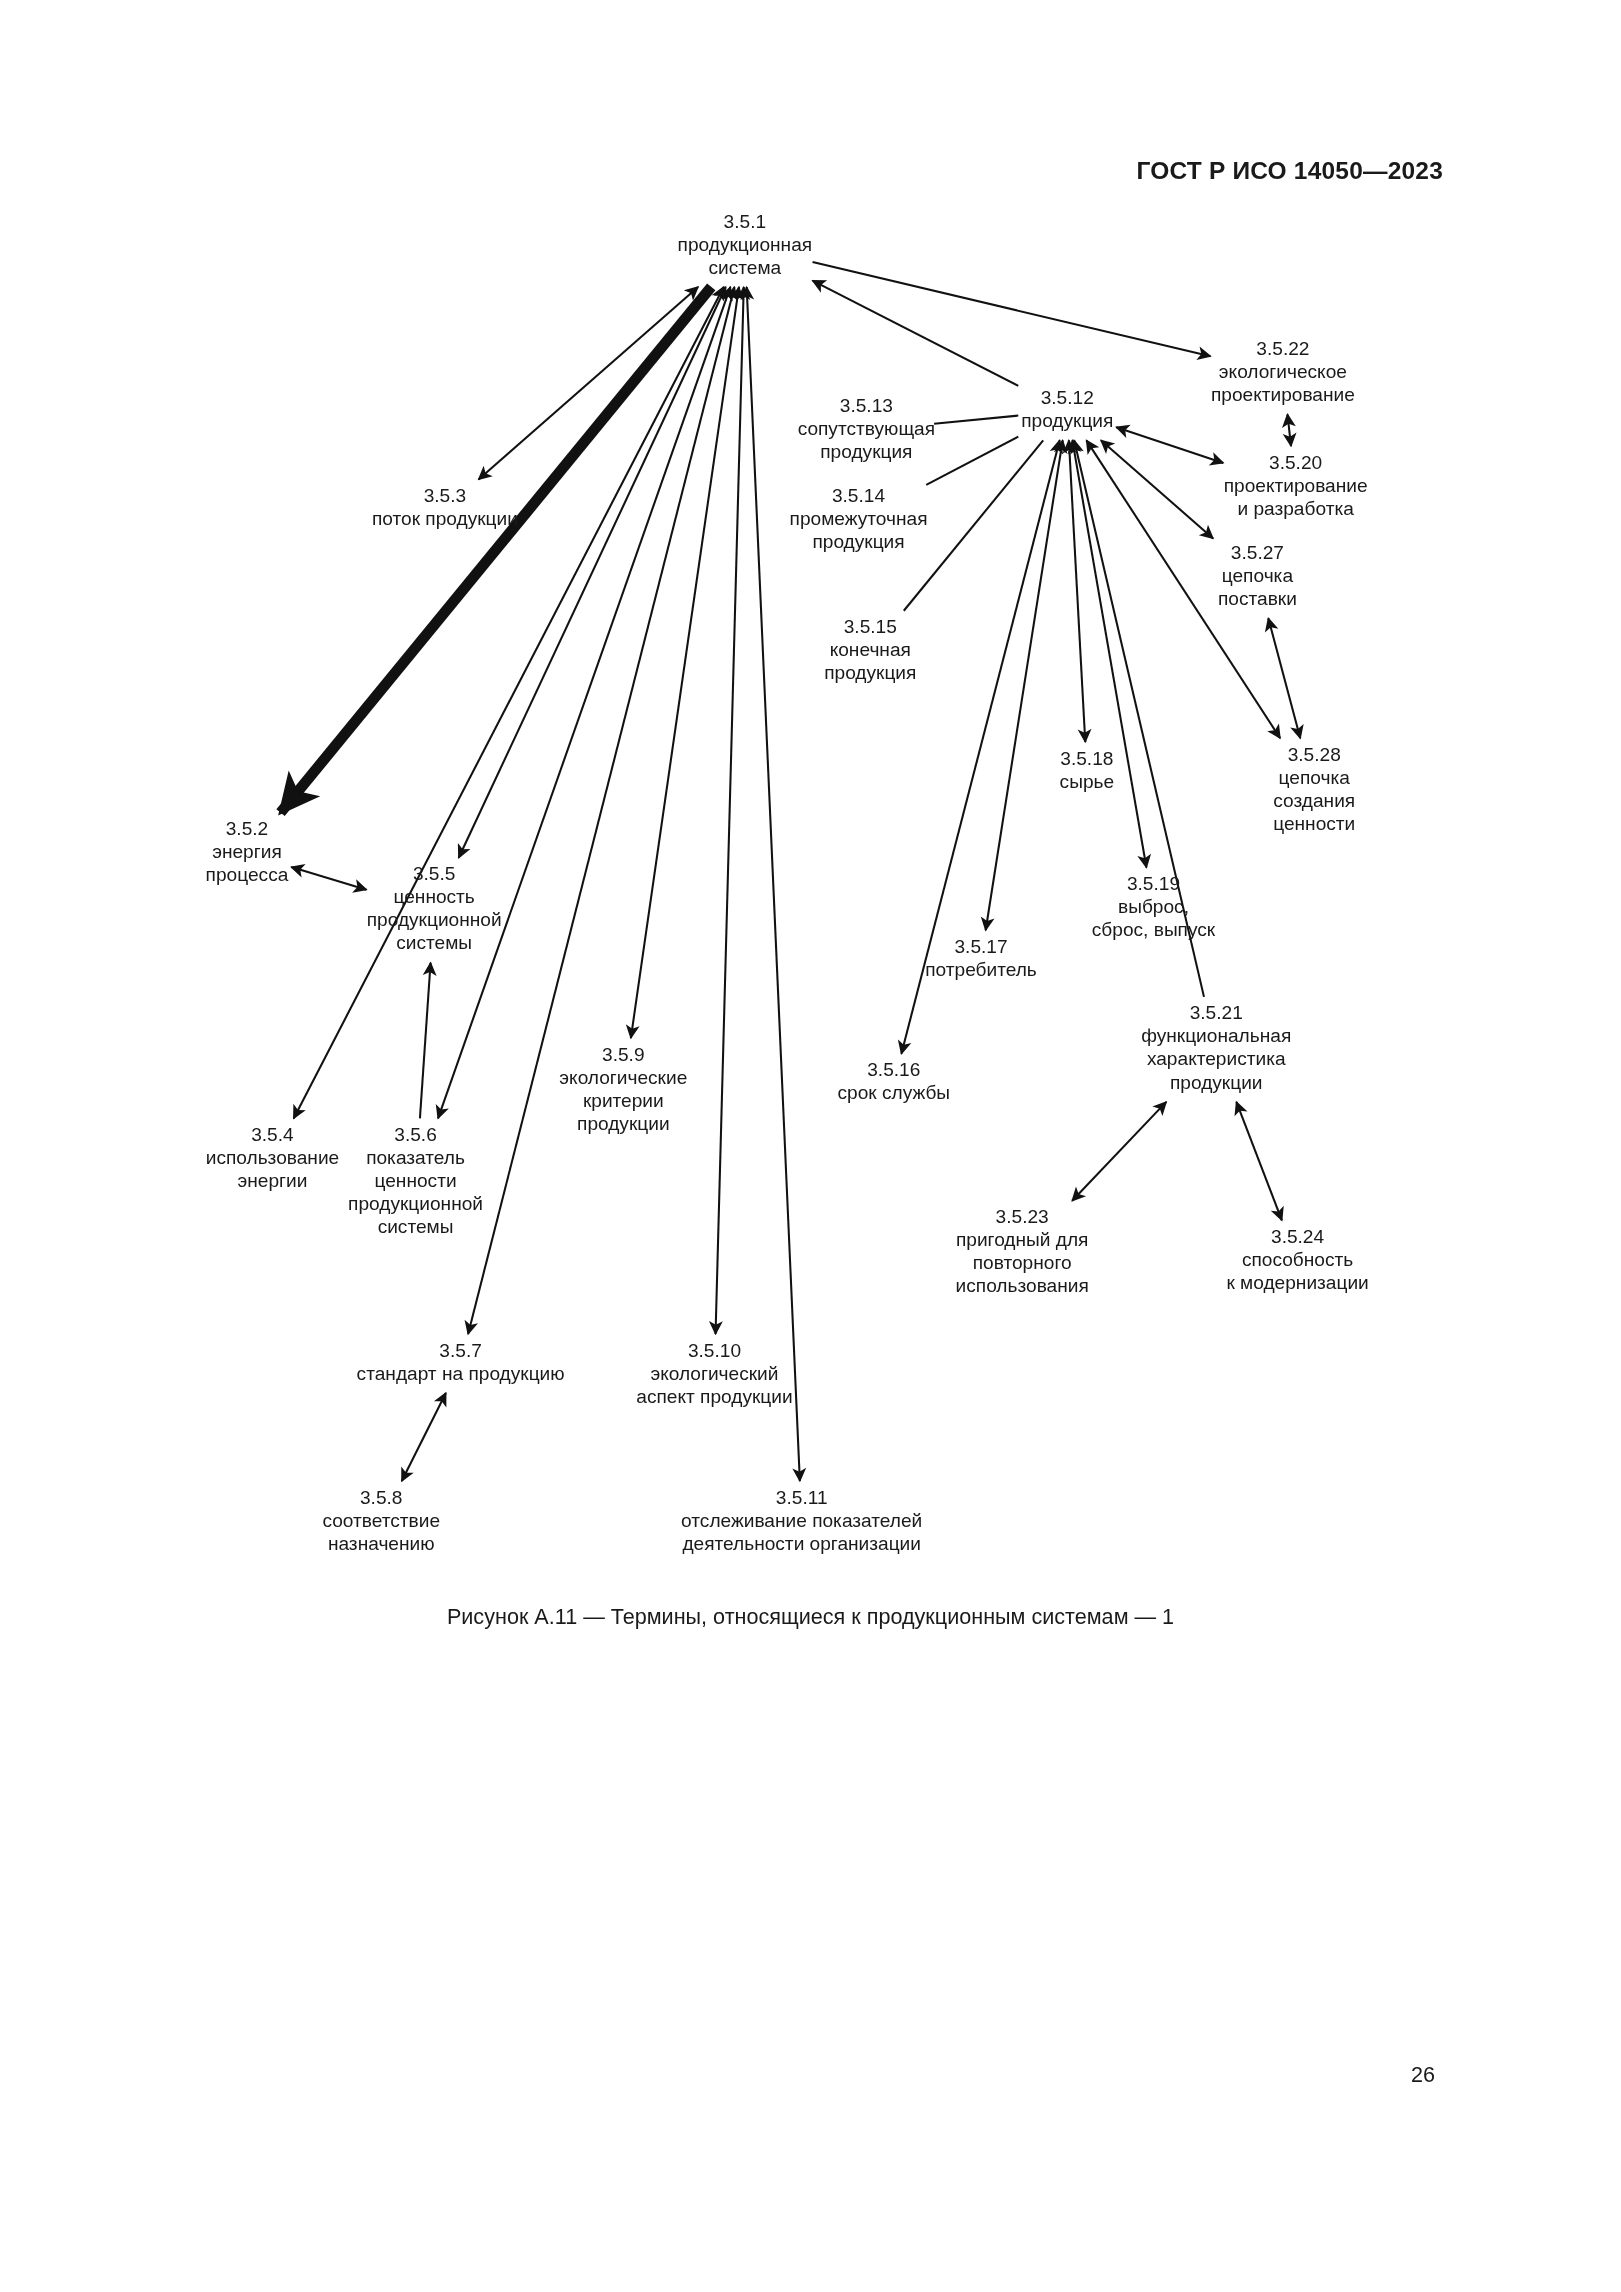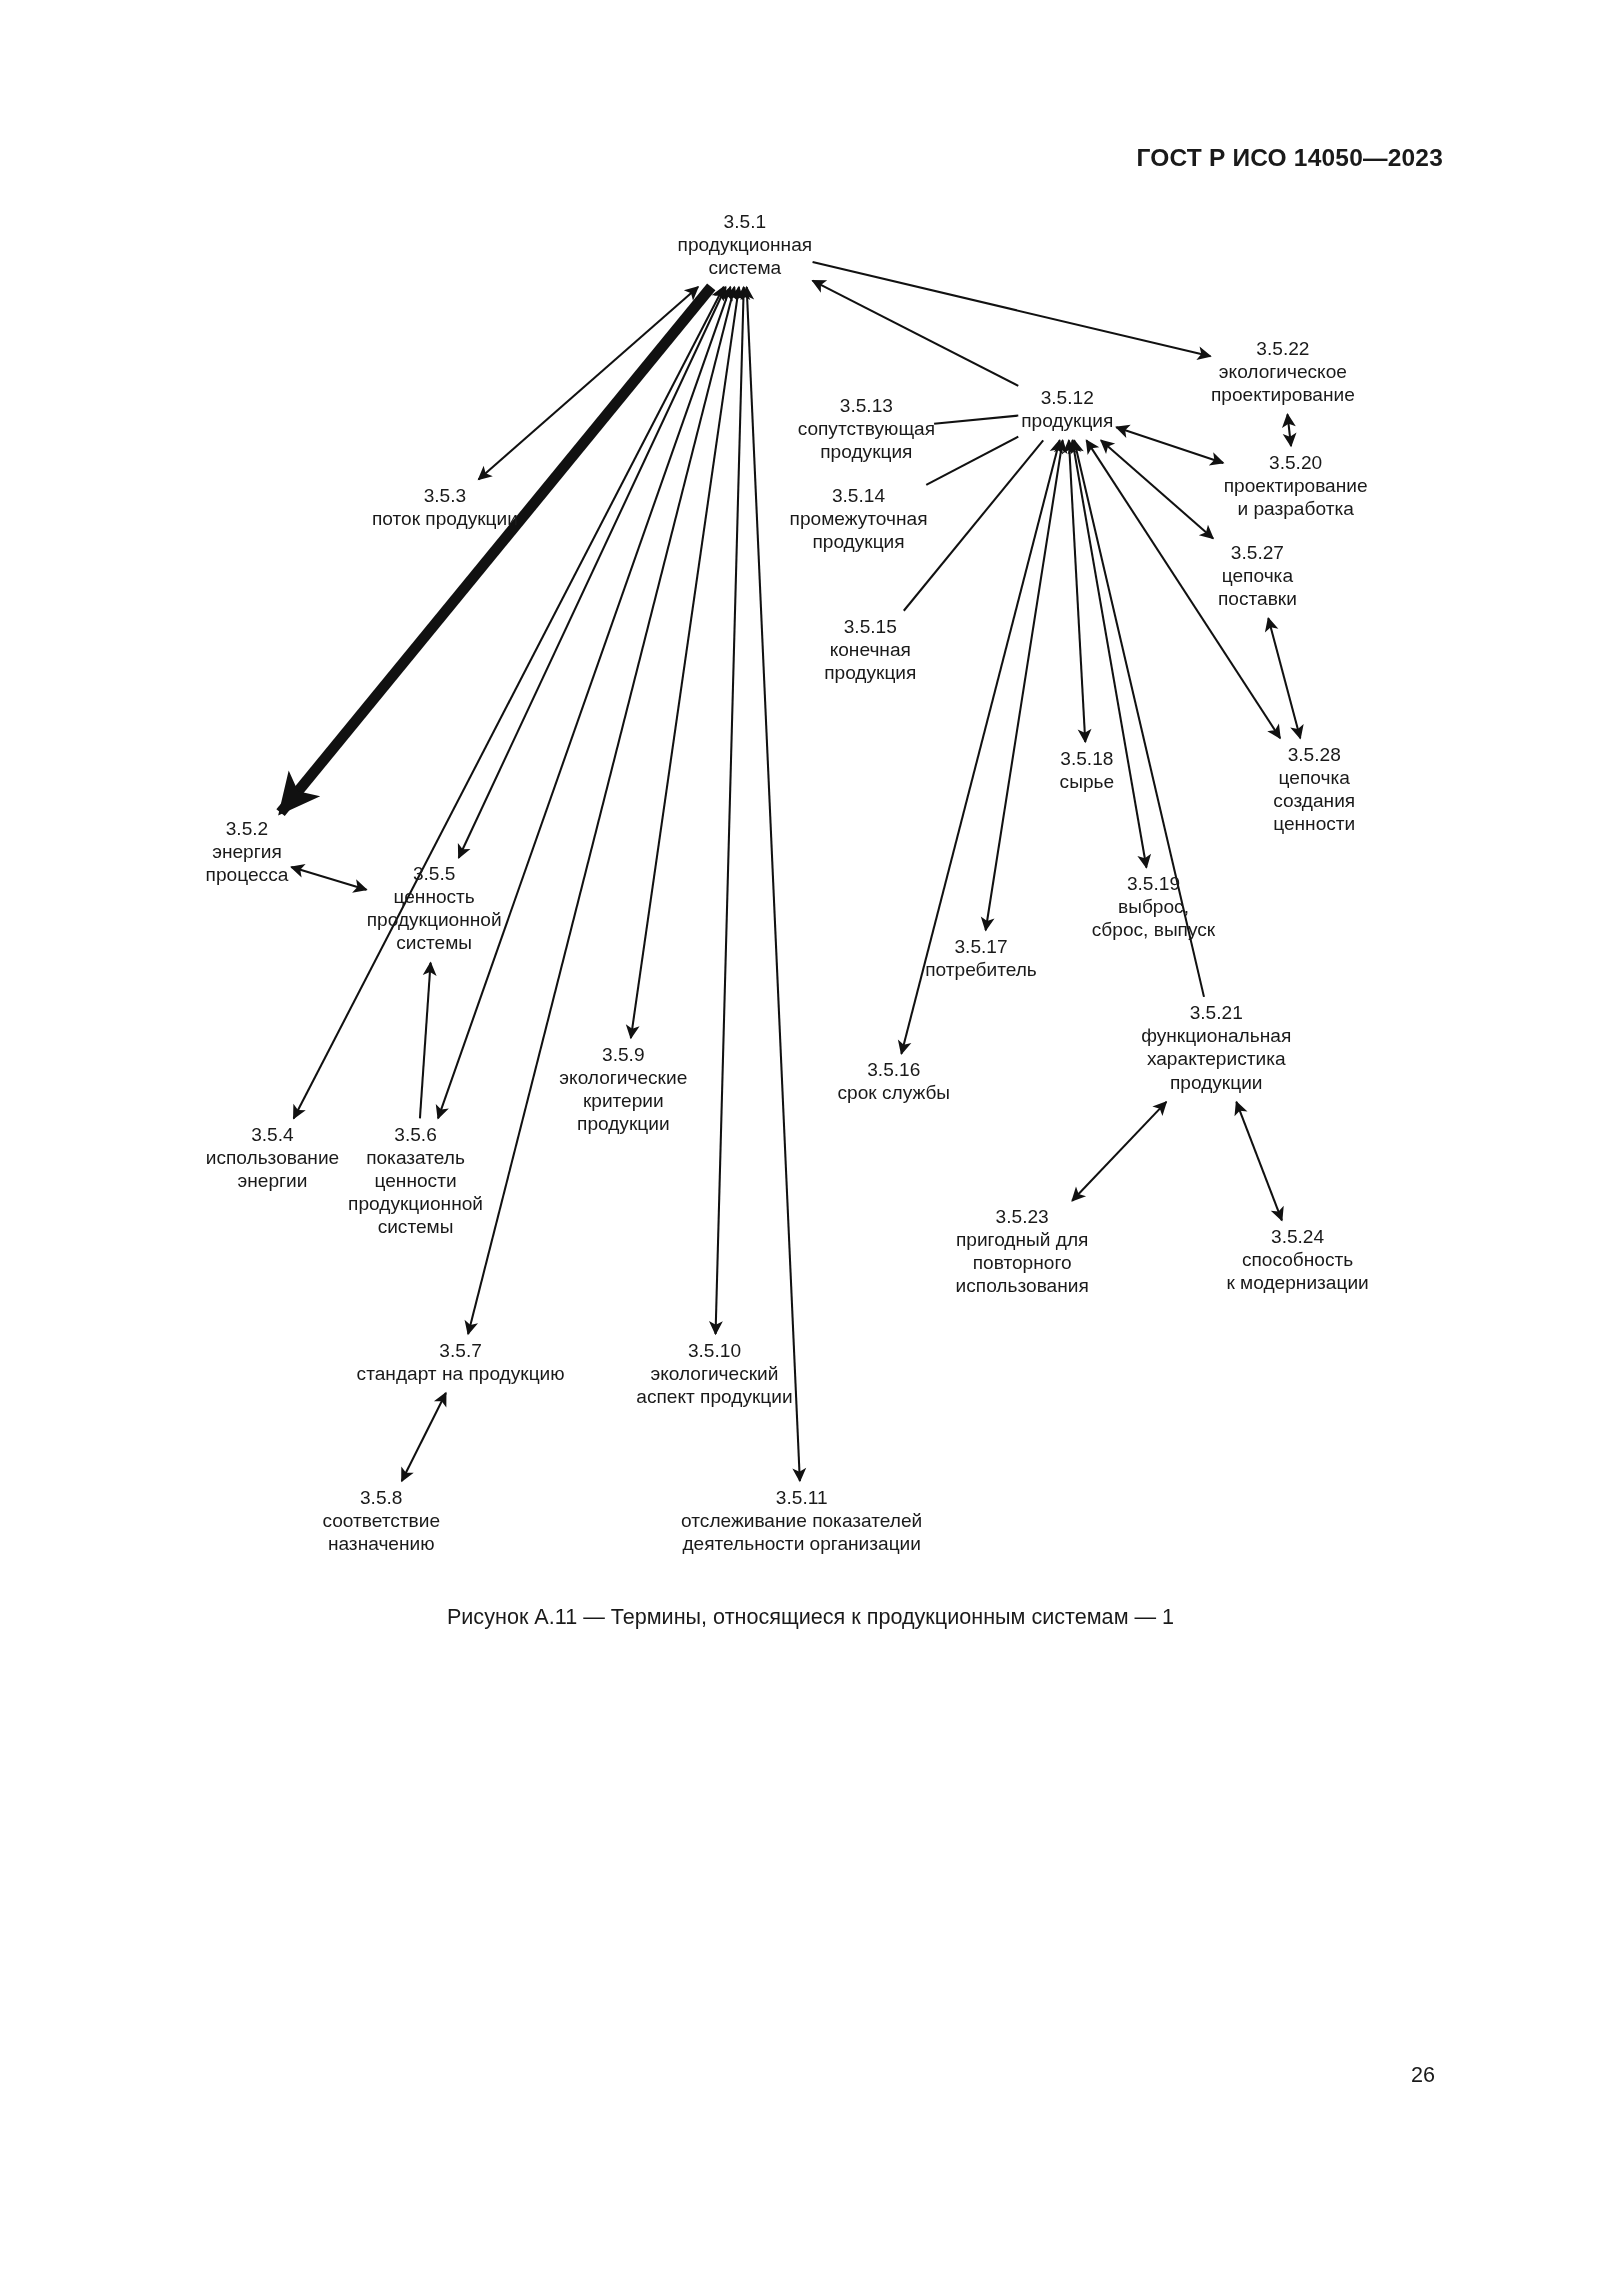--- a/index.html
+++ b/index.html
@@ -1,19 +1,19 @@
 <!DOCTYPE html>
 <html><head>
 <meta charset="utf-8">
 <style>
   html,body{margin:0;padding:0;background:#ffffff;}
   body{width:1621px;height:2293px;position:relative;
        font-family:"Liberation Sans",sans-serif;color:#1a1a1a;}
   .page{position:absolute;inset:0;}
-  .hdr{position:absolute;top:144px;right:178px;font-size:24.5px;font-weight:bold;
+  .hdr{position:absolute;top:157px;right:178px;font-size:24.5px;font-weight:bold;
        letter-spacing:0.2px;white-space:nowrap;}
   #diagram{position:absolute;left:0;top:0;width:1621px;height:1588px;}
   .nd{font-size:19.5px;line-height:23.5px;text-anchor:middle;fill:#1a1a1a;}
   .caption{position:absolute;top:1604px;left:0;width:1621px;text-align:center;
            font-size:21.6px;}
   .pg{position:absolute;top:2062px;right:186px;font-size:21.6px;}
 </style>
 </head>
 <body>
 

